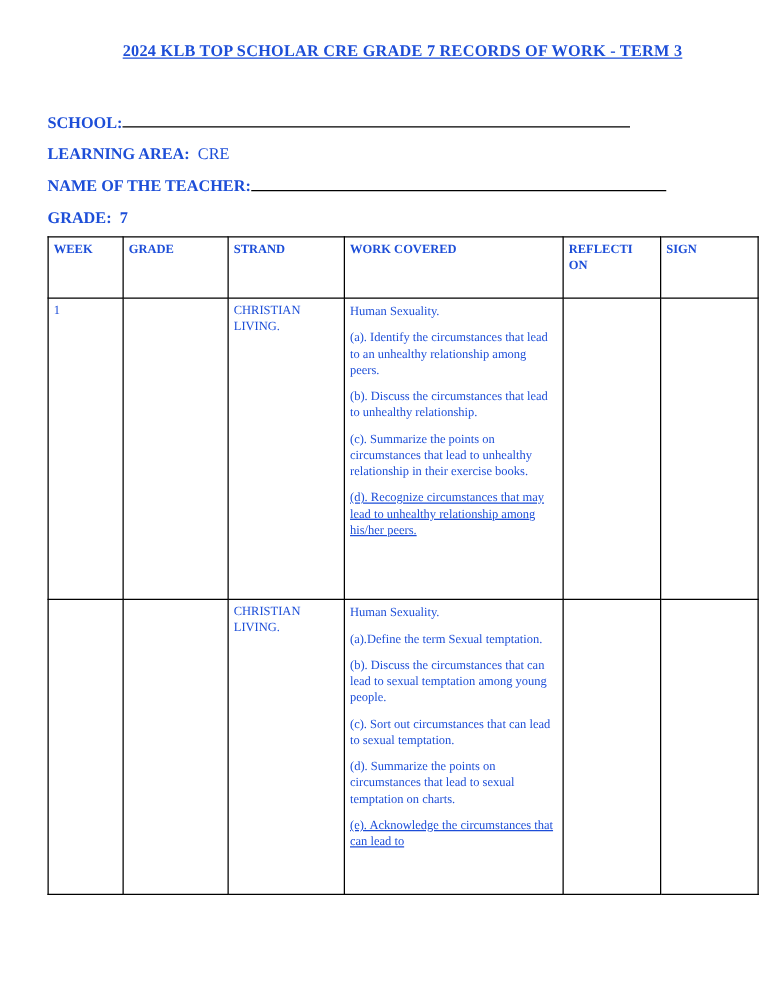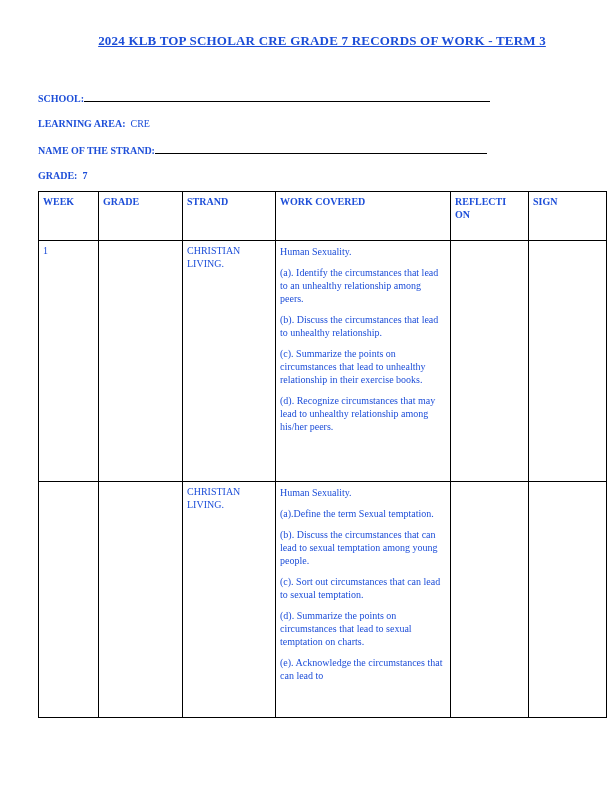--- a/index.html
+++ b/index.html
@@ -25,21 +25,21 @@
   .doc-title {
     margin: 33px 0 0 0;
     text-align: center;
     font-size: 13px;
     font-weight: bold;
     text-decoration: underline;
     letter-spacing: 0.2px;
     white-space: nowrap;
   }
   .form-line {
-    font-size: 10px;
+    font-size: 13px;
     line-height: 12px;
     white-space: nowrap;
   }
   .form-line .lbl { font-weight: bold; }
   .form-line .val { font-weight: normal; }
   .form-line .val-bold { font-weight: bold; }
   .line-school { margin-top: 42px; }
   .line-area   { margin-top: 13px; }
   .line-teacher{ margin-top: 13px; }
   .line-grade  { margin-top: 13px; }
@@ -78,42 +78,42 @@
     max-width: 56px;
     word-break: break-all;
   }
   tr.body-row-1 td { height: 234px; }
   tr.body-row-2 td { height: 229px; }
   td.week-cell { padding-top: 10px; }
   .work p {
     margin: 0 0 8px 0;
   }
   .work p:first-child { margin-top: 1px; }
-  .work p:last-child { margin-bottom: 0; }
+  .work p:last-child { margin-bottom: 0; text-decoration: underline; }
   .strand-cell { padding-top: 3px; }
 </style>
 </head>
 <body>
 
 <div class="page">
   <div class="content">
 
     <h1 class="doc-title">2024 KLB TOP SCHOLAR CRE GRADE 7 RECORDS OF WORK - TERM 3</h1>
 
     <div class="form-line line-school">
       <span class="lbl">SCHOOL:</span><span class="fill-line fill-school"></span>
     </div>
 
     <div class="form-line line-area">
       <span class="lbl">LEARNING AREA</span><span class="lbl">:</span>&nbsp;
       <span class="val">CRE</span>
     </div>
 
     <div class="form-line line-teacher">
-      <span class="lbl">NAME OF THE STRAND:</span><span class="fill-line fill-teacher"></span>
+      <span class="lbl">NAME OF THE TEACHER:</span><span class="fill-line fill-teacher"></span>
     </div>
 
     <div class="form-line line-grade">
       <span class="lbl">GRADE:</span>&nbsp;
       <span class="val-bold">7</span>
     </div>
 
 
     <table class="rec">
       <colgroup>

